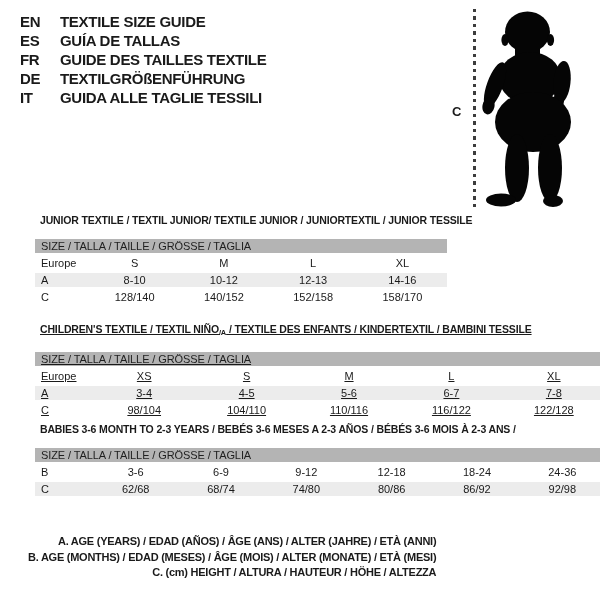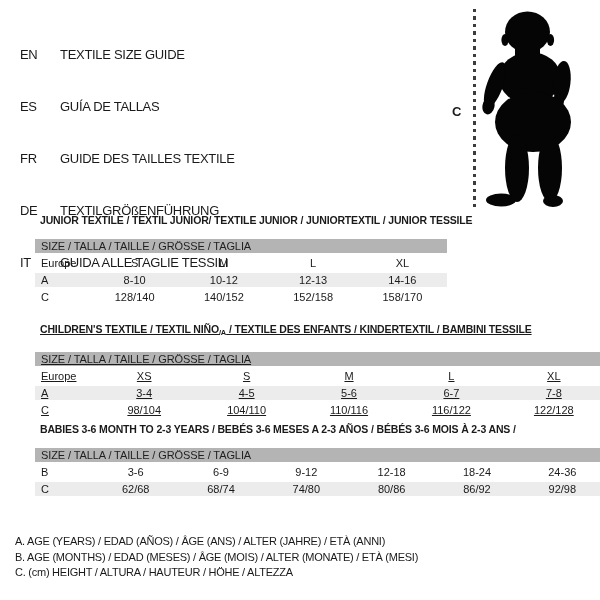--- a/index.html
+++ b/index.html
@@ -1,21 +1,21 @@
 <!DOCTYPE html>
 <html><head>
 <meta charset="utf-8">
 <style>
   html,body{margin:0;padding:0;background:#fff;}
   body{width:600px;height:600px;font-family:"Liberation Sans",sans-serif;color:#1a1a1a;}
   .page{position:relative;width:600px;height:600px;background:#fff;overflow:hidden;}
 
   
   .lang-block{position:absolute;left:20px;top:12px;}
-  .lang-row{display:flex;font-weight:normal;font-size:13px;line-height:19px;letter-spacing:-0.3px;margin-top:33px;}
+  .lang-row{display:flex;font-weight:bold;font-size:15px;line-height:19px;letter-spacing:-0.3px;}
   .lang-code{width:40px;}
 
   
   .fig-line{position:absolute;left:473px;top:9px;width:3px;height:198px;
     background:repeating-linear-gradient(to bottom,#3c3c3c 0 3.5px,transparent 3.5px 7.5px);}
   .fig-label{position:absolute;left:452px;top:104px;font-weight:bold;font-size:13px;}
   .fig-svg{position:absolute;left:482px;top:10px;}
 
   
   .tbl{position:absolute;left:15px;margin-left:20px;}
@@ -24,21 +24,21 @@
   .t3{top:422px;width:570px;}
   .tbl-title{font-weight:bold;font-size:10.5px;line-height:14px;letter-spacing:-0.15px;margin-left:5px;white-space:nowrap;}
   .sub{font-size:7.5px;vertical-align:-2px;}
   .tbl-bar{margin-top:12px;height:14px;line-height:14px;font-size:11px;padding-left:6px;letter-spacing:-0.1px;color:#1f1f1f;}
   .tbl-row{display:flex;height:14px;line-height:14px;margin-top:3px;font-size:11px;}
   .row-label{width:55px;padding-left:6px;box-sizing:border-box;}
   .t2 .row-label,.t3 .row-label{width:58px;}
   .row-cell{flex:1;text-align:center;}
 
   
-  .notes{position:absolute;left:15px;top:534px;font-weight:normal;font-size:11px;line-height:15.5px;letter-spacing:-0.25px;}
+  .notes{position:absolute;left:28px;top:534px;font-weight:bold;font-size:11px;line-height:15.5px;letter-spacing:-0.25px;text-align:right;}
 </style>
 </head>
 <body style="color: rgb(26, 26, 26);">
 
 <div class="page">
 
   <div class="lang-block">
     <div class="lang-row">
       <span class="lang-code">EN</span>
       <span class="lang-title">TEXTILE SIZE GUIDE</span>

